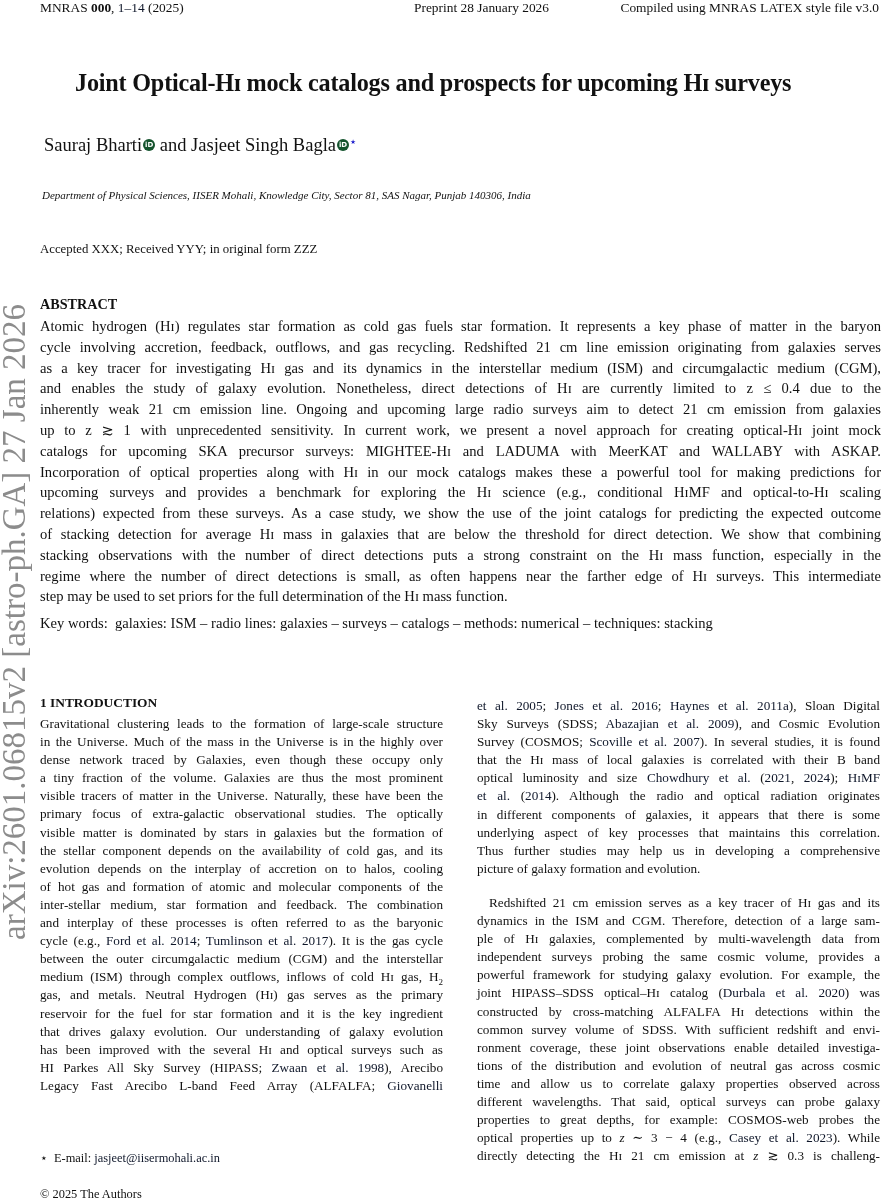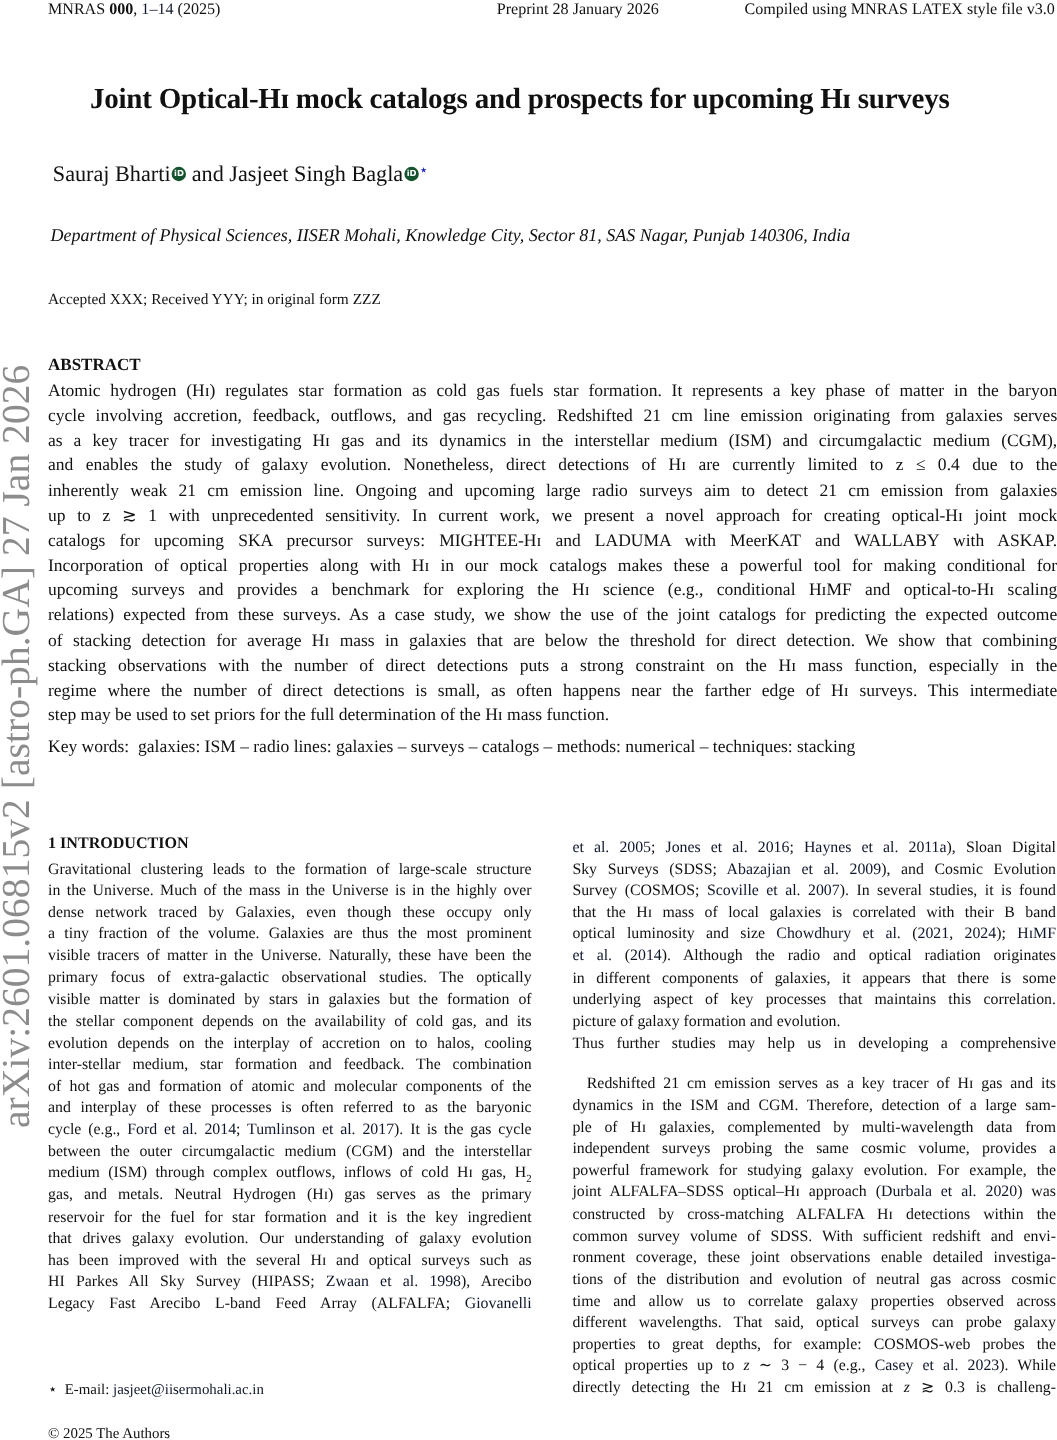--- a/index.html
+++ b/index.html
@@ -18,21 +18,21 @@
 
   .title { left: 40px; top: 69px; font-size: 24.2px; font-weight: bold; letter-spacing: -0.2px; margin-left: 35px; }
   .authors { left: 44px; top: 134px; font-size: 18.5px; }
   .orcid {
     display: inline-block; width: 12px; height: 12px; border-radius: 50%;
     background: #14532d; color: #fff; font-family: "DejaVu Sans", sans-serif;
     font-size: 7px; line-height: 12px; text-align: center; vertical-align: 4px;
     font-weight: bold; margin-left: 1px;
   }
   .star { color: #1a1acc; font-size: 13px; vertical-align: 5px; }
-  .affil { left: 42px; top: 189px; font-size: 15px; font-style: italic; }
+  .affil { left: 42px; top: 189px; font-size: 11px; font-style: italic; }
   .accepted { left: 40px; top: 242px; font-size: 12.8px; }
 
   
   .stamp {
     position: absolute; left: -4px; top: 940px; transform-origin: 0 0;
     transform: rotate(-90deg); font-size: 33px; color: #8c8c8c; white-space: nowrap;
     font-family: "Liberation Serif", serif;
   }
 
   .abstract-head { left: 40px; top: 296px; font-size: 14.2px; font-weight: bold; }
@@ -83,21 +83,21 @@
 
 <div class="abs abstract-head">ABSTRACT</div>
 <div class="abstract">
   <span class="ln">Atomic hydrogen (Hɪ) regulates star formation as cold gas fuels star formation. It represents a key phase of matter in the baryon</span>
   <span class="ln">cycle involving accretion, feedback, outflows, and gas recycling. Redshifted 21 cm line emission originating from galaxies serves</span>
   <span class="ln">as a key tracer for investigating Hɪ gas and its dynamics in the interstellar medium (ISM) and circumgalactic medium (CGM),</span>
   <span class="ln">and enables the study of galaxy evolution. Nonetheless, direct detections of Hɪ are currently limited to z ≤ 0.4 due to the</span>
   <span class="ln">inherently weak 21 cm emission line. Ongoing and upcoming large radio surveys aim to detect 21 cm emission from galaxies</span>
   <span class="ln">up to z ≳ 1 with unprecedented sensitivity. In current work, we present a novel approach for creating optical-Hɪ joint mock</span>
   <span class="ln">catalogs for upcoming SKA precursor surveys: MIGHTEE-Hɪ and LADUMA with MeerKAT and WALLABY with ASKAP.</span>
-  <span class="ln">Incorporation of optical properties along with Hɪ in our mock catalogs makes these a powerful tool for making conditional for</span>
+  <span class="ln">Incorporation of optical properties along with Hɪ in our mock catalogs makes these a powerful tool for making predictions for</span>
   <span class="ln">upcoming surveys and provides a benchmark for exploring the Hɪ science (e.g., conditional HɪMF and optical-to-Hɪ scaling</span>
   <span class="ln">relations) expected from these surveys. As a case study, we show the use of the joint catalogs for predicting the expected outcome</span>
   <span class="ln">of stacking detection for average Hɪ mass in galaxies that are below the threshold for direct detection. We show that combining</span>
   <span class="ln">stacking observations with the number of direct detections puts a strong constraint on the Hɪ mass function, especially in the</span>
   <span class="ln">regime where the number of direct detections is small, as often happens near the farther edge of Hɪ surveys. This intermediate</span>
   <span class="ln last">step may be used to set priors for the full determination of the Hɪ mass function.</span>
 </div>
 
 <div class="abs keywords">
   <b>Key words:</b>&nbsp;
@@ -109,22 +109,22 @@
 <div class="col col-left">
   <span class="ln">Gravitational clustering leads to the formation of large-scale structure</span>
   <span class="ln">in the Universe. Much of the mass in the Universe is in the highly over</span>
   <span class="ln">dense network traced by Galaxies, even though these occupy only</span>
   <span class="ln">a tiny fraction of the volume. Galaxies are thus the most prominent</span>
   <span class="ln">visible tracers of matter in the Universe. Naturally, these have been the</span>
   <span class="ln">primary focus of extra-galactic observational studies. The optically</span>
   <span class="ln">visible matter is dominated by stars in galaxies but the formation of</span>
   <span class="ln">the stellar component depends on the availability of cold gas, and its</span>
   <span class="ln">evolution depends on the interplay of accretion on to halos, cooling</span>
+  <span class="ln">of hot gas and formation of atomic and molecular components of the</span>
   <span class="ln">inter-stellar medium, star formation and feedback. The combination</span>
-  <span class="ln">of hot gas and formation of atomic and molecular components of the</span>
   <span class="ln">and interplay of these processes is often referred to as the baryonic</span>
   <span class="ln"><span>cycle (e.g., </span><a class="link">Ford et al. 2014</a><span>; </span><a class="link">Tumlinson et al. 2017</a><span>). It is the gas cycle</span></span>
   <span class="ln">between the outer circumgalactic medium (CGM) and the interstellar</span>
   <span class="ln"><span>medium (ISM) through complex outflows, inflows of cold Hɪ gas, H</span><sub>2</sub></span>
   <span class="ln">gas, and metals. Neutral Hydrogen (Hɪ) gas serves as the primary</span>
   <span class="ln">reservoir for the fuel for star formation and it is the key ingredient</span>
   <span class="ln">that drives galaxy evolution. Our understanding of galaxy evolution</span>
   <span class="ln">has been improved with the several Hɪ and optical surveys such as</span>
   <span class="ln"><span>HI Parkes All Sky Survey (HIPASS; </span><a class="link">Zwaan et al. 1998</a><span>), Arecibo</span></span>
   <span class="ln"><span>Legacy Fast Arecibo L-band Feed Array (ALFALFA; </span><a class="link">Giovanelli</a></span>
@@ -132,29 +132,29 @@
 
 <div class="col col-right">
   <span class="ln"><a class="link">et al. 2005</a><span>; </span><a class="link">Jones et al. 2016</a><span>; </span><a class="link">Haynes et al. 2011a</a><span>), Sloan Digital</span></span>
   <span class="ln"><span>Sky Surveys (SDSS; </span><a class="link">Abazajian et al. 2009</a><span>), and Cosmic Evolution</span></span>
   <span class="ln"><span>Survey (COSMOS; </span><a class="link">Scoville et al. 2007</a><span>). In several studies, it is found</span></span>
   <span class="ln">that the Hɪ mass of local galaxies is correlated with their B band</span>
   <span class="ln"><span>optical luminosity and size </span><a class="link">Chowdhury et al.</a><span> (</span><a class="link">2021</a><span>, </span><a class="link">2024</a><span>); </span><a class="link">HɪMF</a></span>
   <span class="ln"><a class="link">et al.</a><span> (</span><a class="link">2014</a><span>). Although the radio and optical radiation originates</span></span>
   <span class="ln">in different components of galaxies, it appears that there is some</span>
   <span class="ln">underlying aspect of key processes that maintains this correlation.</span>
+  <span class="ln">Thus further studies may help us in developing a comprehensive</span>
   <span class="ln last">picture of galaxy formation and evolution.</span>
-  <span class="ln">Thus further studies may help us in developing a comprehensive</span>
   <div class="para-gap"></div>
   <span class="ln indent">Redshifted 21 cm emission serves as a key tracer of Hɪ gas and its</span>
   <span class="ln">dynamics in the ISM and CGM. Therefore, detection of a large sam-</span>
   <span class="ln">ple of Hɪ galaxies, complemented by multi-wavelength data from</span>
   <span class="ln">independent surveys probing the same cosmic volume, provides a</span>
   <span class="ln">powerful framework for studying galaxy evolution. For example, the</span>
-  <span class="ln"><span>joint ALFALFA–SDSS optical–Hɪ approach (</span><a class="link">Durbala et al. 2020</a><span>) was</span></span>
+  <span class="ln"><span>joint HIPASS–SDSS optical–Hɪ catalog (</span><a class="link">Durbala et al. 2020</a><span>) was</span></span>
   <span class="ln">constructed by cross-matching ALFALFA Hɪ detections within the</span>
   <span class="ln">common survey volume of SDSS. With sufficient redshift and envi-</span>
   <span class="ln">ronment coverage, these joint observations enable detailed investiga-</span>
   <span class="ln">tions of the distribution and evolution of neutral gas across cosmic</span>
   <span class="ln">time and allow us to correlate galaxy properties observed across</span>
   <span class="ln">different wavelengths. That said, optical surveys can probe galaxy</span>
   <span class="ln">properties to great depths, for example: COSMOS-web probes the</span>
   <span class="ln"><span>optical properties up to </span><span class="z">z</span><span> ∼ 3 − 4 (e.g., </span><a class="link">Casey et al. 2023</a><span>). While</span></span>
   <span class="ln"><span>directly detecting the Hɪ 21 cm emission at </span><span class="z">z</span><span> ≳ 0.3 is challeng-</span></span>
 </div>

